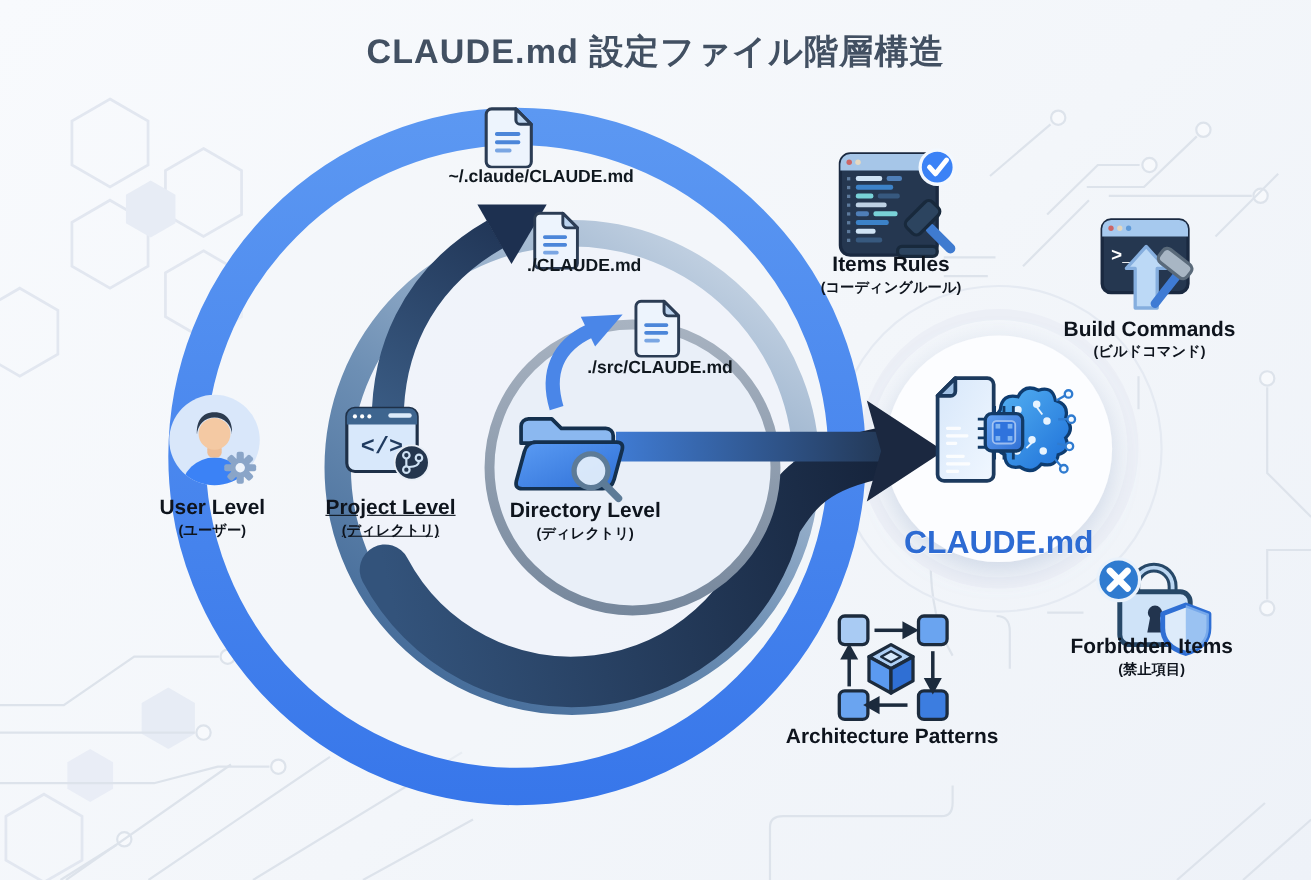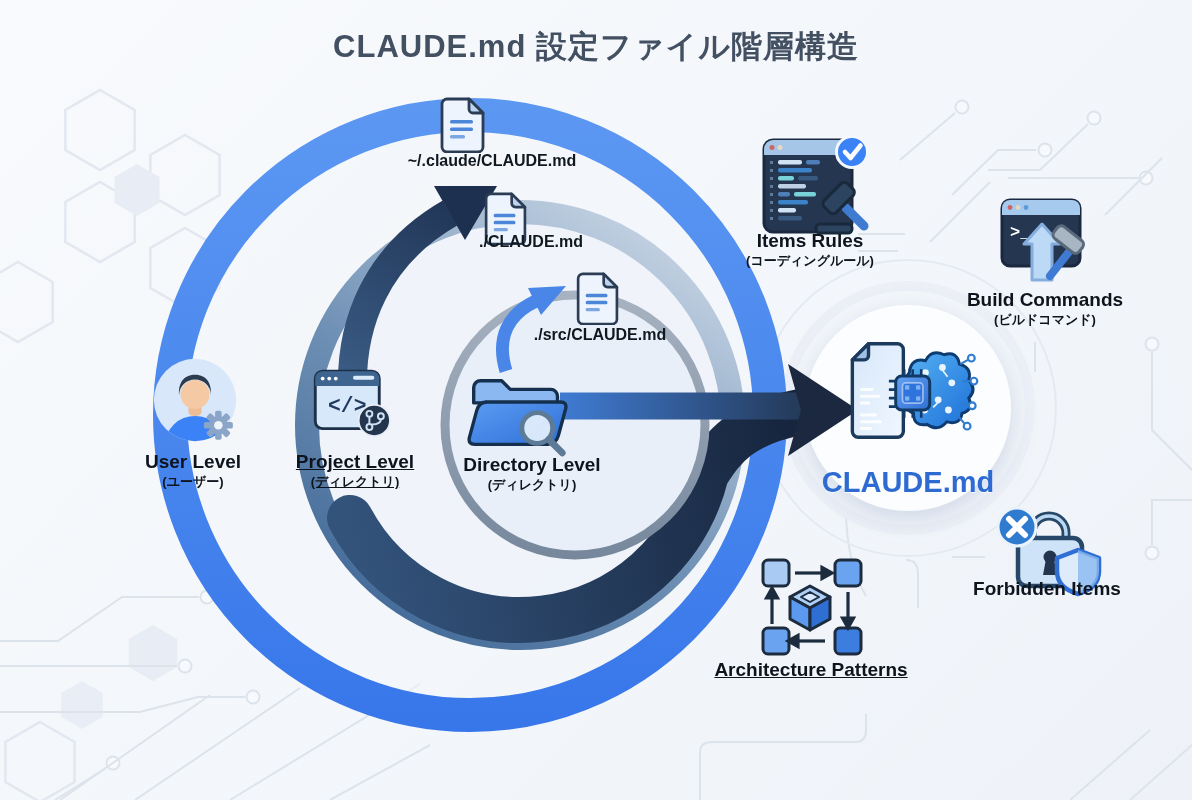--- a/index.html
+++ b/index.html
@@ -293,21 +293,21 @@
       </g>
       <g stroke="#2f7bd0" stroke-width="2.5" fill="#f4faff">
         <path d="M138 30 L147 25 M140 50 H150 M139 76 L148 78 M136 92 L143 100" fill="none"></path>
         <circle cx="151" cy="23" r="4"></circle>
           <circle cx="154" cy="50" r="4"></circle>
           <circle cx="152" cy="79" r="4"></circle>
           <circle cx="146" cy="103" r="4"></circle>
       </g>
     </svg>
   </div>
-  <div class="abs claude-label" style="left:798px;top:466px;width:220px;">CLAUDE.md</div>
+  <div class="abs claude-label" style="left:798px;top:478px;width:220px;">CLAUDE.md</div>
 
   <div class="abs" style="left:760px;top:132px;width:112px;height:104px;">
     <svg width="112" height="104" viewBox="0 0 112 104" style="overflow:visible;">
       <rect x="4" y="8" width="88" height="92" rx="9" fill="#253750" stroke="#1a2940" stroke-width="3"></rect>
       <path d="M4 17 a9 9 0 0 1 9 -9 h70 a9 9 0 0 1 9 9 v6 H4 Z" fill="#a6c6e8"></path>
       <circle cx="12" cy="15.5" r="2.5" fill="#cc6666"></circle>
         <circle cx="20" cy="15.5" r="2.5" fill="#e6d9c2"></circle>
       <g fill="#5d7a9c">
           <rect x="10" y="29" width="3" height="3"></rect>
           <rect x="10" y="37" width="3" height="3"></rect>
@@ -381,20 +381,21 @@
         <path d="M19 19 L35 35 M35 19 L19 35" stroke="#fff" stroke-width="6" stroke-linecap="round"></path>
       </g>
       <g>
         <path d="M88 50 l21 8 v13 q0 17 -21 23 q-21 -6 -21 -23 v-13 Z" fill="#ddebfa" stroke="#2f6fd4" stroke-width="4.5" stroke-linejoin="round"></path>
         <path d="M88 50 l21 8 v13 q0 17 -21 23 Z" fill="#8ab8f0" opacity="0.8"></path>
       </g>
     </svg>
   </div>
   <div class="abs lbl" style="left:937px;top:577px;width:220px;">
     <div class="en">Forbidden Items</div>
+    <div class="jp">(禁止項目)</div>
   </div>
 
   <div class="abs" style="left:752px;top:552px;width:116px;height:106px;">
     <svg width="116" height="106" viewBox="0 0 116 106" style="overflow:visible;">
       <g stroke="#1c2b3d" stroke-width="3" stroke-linejoin="round">
         <rect x="11" y="8" width="26" height="26" rx="5" fill="#a9cbf3"></rect>
         <rect x="83" y="8" width="26" height="26" rx="5" fill="#6aa4f0"></rect>
         <rect x="11" y="76" width="26" height="26" rx="5" fill="#6aa4f0"></rect>
         <rect x="83" y="76" width="26" height="26" rx="5" fill="#3c7de0"></rect>
       </g>
@@ -409,17 +410,17 @@
           <polygon points="14.5,46 20,36 25.5,46"></polygon>
       </g>
       <g stroke="#1c2b3d" stroke-width="3" stroke-linejoin="round">
         <polygon points="58,34 78,45 58,56 38,45" fill="#aecff5"></polygon>
         <polygon points="38,45 58,56 58,78 38,67" fill="#5b9af0"></polygon>
         <polygon points="78,45 58,56 58,78 78,67" fill="#2f6fd4"></polygon>
         <polygon points="58,40 67,45 58,50 49,45" fill="#d6e8fb" stroke-width="2"></polygon>
       </g>
     </svg>
   </div>
-  <div class="abs lbl" style="left:691px;top:658px;width:240px;text-decoration:underline;">
+  <div class="abs lbl" style="left:691px;top:658px;width:240px;">
     <div class="en">Architecture Patterns</div>
   </div>
 
 </div>
 
 </body></html>

